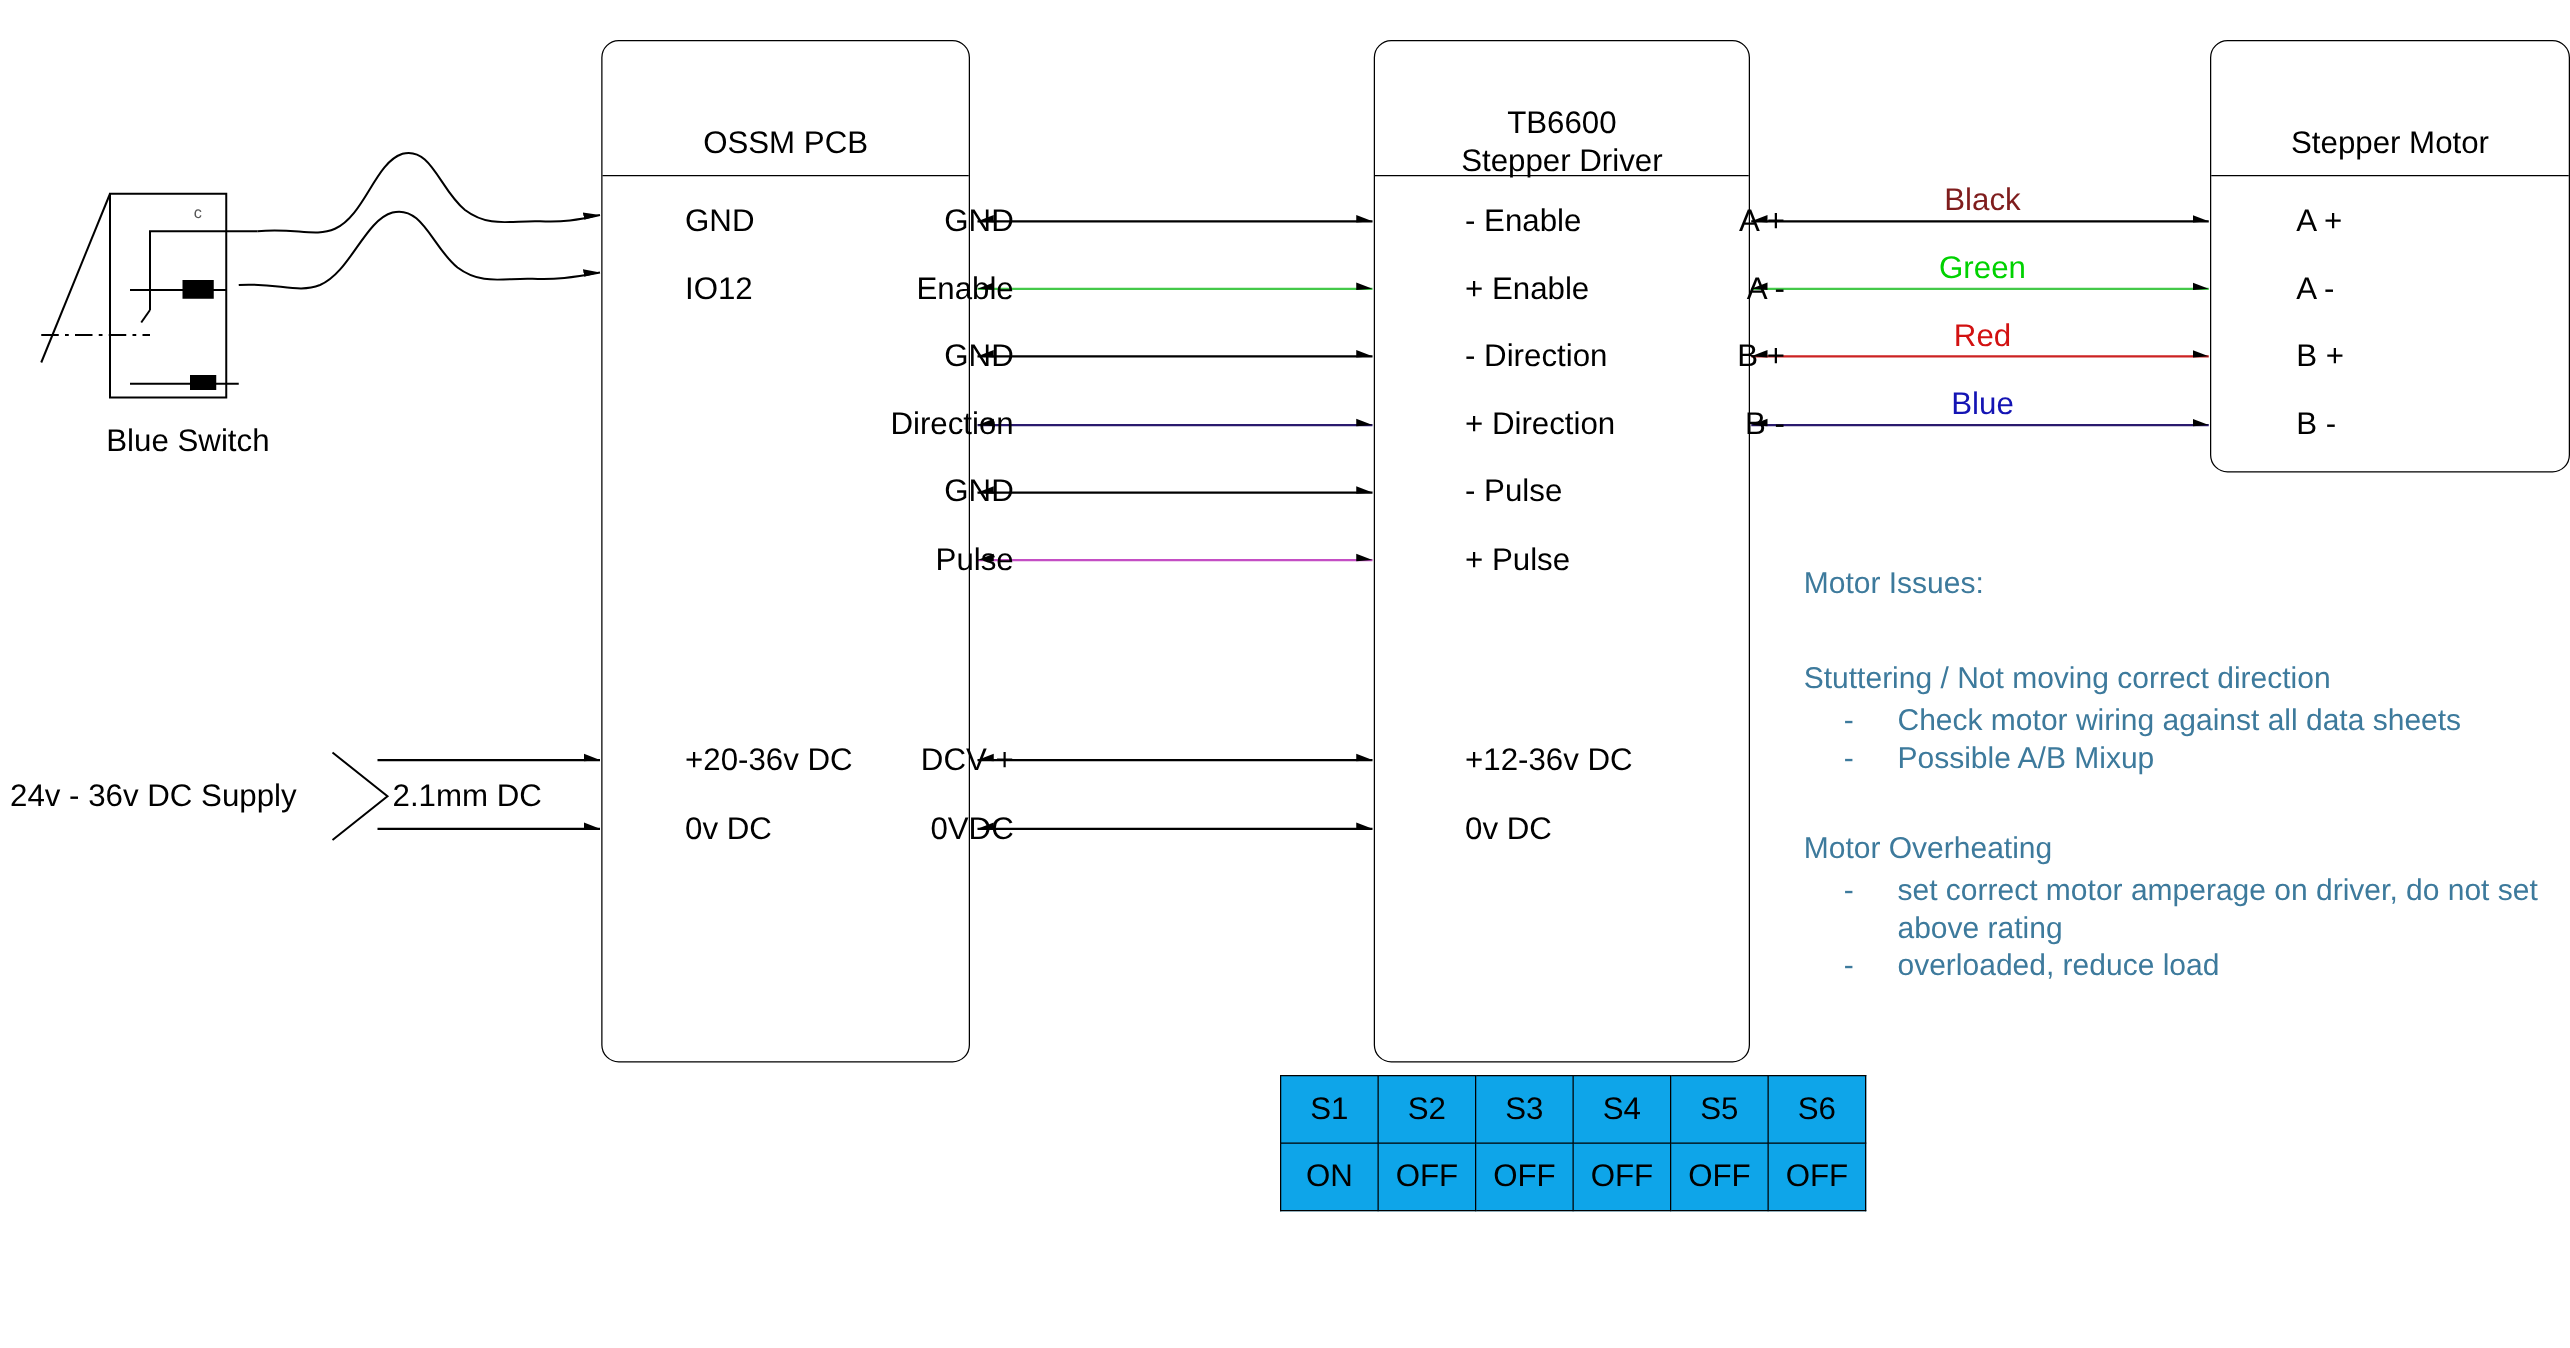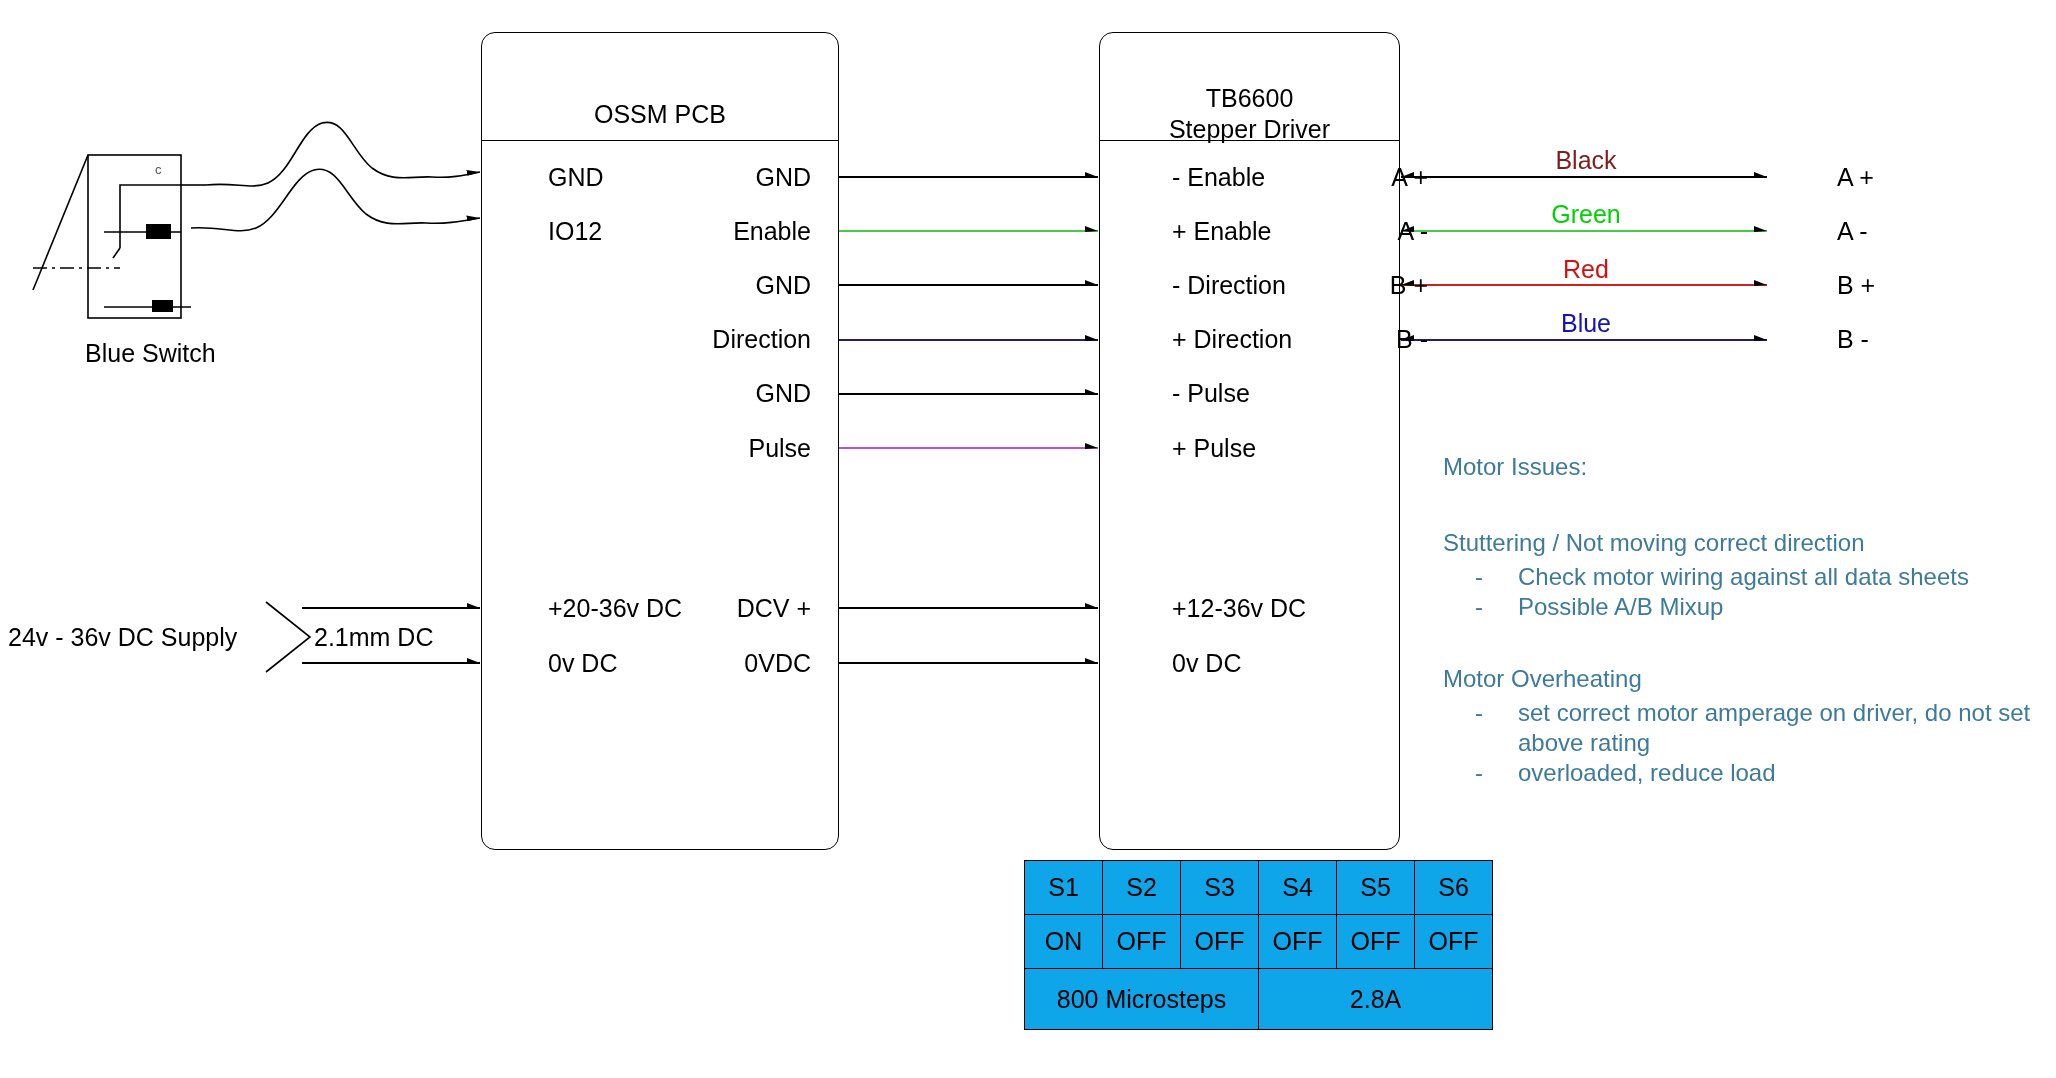--- a/index.html
+++ b/index.html
@@ -212,21 +212,21 @@
       <line x1="782" y1="663" x2="1098" y2="663" marker-start="url(#ah-start-black)" marker-end="url(#ah-black)"></line>
     </g>
   </svg>
 
   <div class="tiny-c" style="left:155px; top:163px;">c</div>
   <div class="free-text" style="left:85px; top:341px;">Blue Switch</div>
 
   <div class="free-text" style="left:8px; top:625px;">24v - 36v DC Supply</div>
   <div class="free-text" style="left:314px; top:625px;">2.1mm DC</div>
 
-  <div class="comp-box" style="left:481px; top:32px; width:358px; height:818px;border-radius:14px;">
+  <div class="comp-box" style="left:481px; top:32px; width:295px; height:818px;border-radius:14px;">
     <div class="comp-divider" style="top:107px;"></div>
     <div class="comp-title" style="top:66px;">OSSM PCB</div>
   </div>
 
   <div class="pin left" style="left:500px; top:165px;">GND</div>
   <div class="pin left" style="left:500px; top:219px;">IO12</div>
 
   <div class="pin right" style="left:563px; top:165px; width:200px;">GND</div>
   <div class="pin right" style="left:563px; top:219px; width:200px;">Enable</div>
   <div class="pin right" style="left:563px; top:273px; width:200px;">GND</div>
@@ -258,20 +258,24 @@
   <div class="pin right" style="left:1180px; top:327px; width:200px;">B -</div>
 
   <div class="pin left" style="left:1124px; top:596px;">+12-36v DC</div>
   <div class="pin left" style="left:1124px; top:651px;">0v DC</div>
 
   <div class="wire-label" style="left:1451px; top:148px; width:270px; color:#7f1d1d;">Black</div>
   <div class="wire-label" style="left:1451px; top:202px; width:270px; color:#00d200;">Green</div>
   <div class="wire-label" style="left:1451px; top:257px; width:270px; color:#d21111;">Red</div>
   <div class="wire-label" style="left:1451px; top:311px; width:270px; color:#1414b4;">Blue</div>
 
+  <div class="comp-box" style="left:1768px; top:32px; width:288px; height:346px;">
+    <div class="comp-divider" style="top:107px;"></div>
+    <div class="comp-title" style="top:66px;">Stepper Motor</div>
+  </div>
   <div class="pin left" style="left:1789px; top:165px;">A +</div>
   <div class="pin left" style="left:1789px; top:219px;">A -</div>
   <div class="pin left" style="left:1789px; top:273px;">B +</div>
   <div class="pin left" style="left:1789px; top:327px;">B -</div>
 
   <div id="notes">
     <div class="note-head">Motor Issues:</div>
     <div class="note-gap"></div>
 
     <div class="note-head">Stuttering / Not moving correct direction</div>
@@ -312,20 +316,16 @@
         <td>S6</td>
       </tr>
       <tr>
         <td>ON</td>
         <td>OFF</td>
         <td>OFF</td>
         <td>OFF</td>
         <td>OFF</td>
         <td>OFF</td>
       </tr>
-      <tr class="summary">
-        <td class="wide" colspan="3">800 Microsteps</td>
-        <td class="wide" colspan="3">2.8A</td>
-      </tr>
     </tbody>
   </table>
 
 </div>
 
 </body></html>

